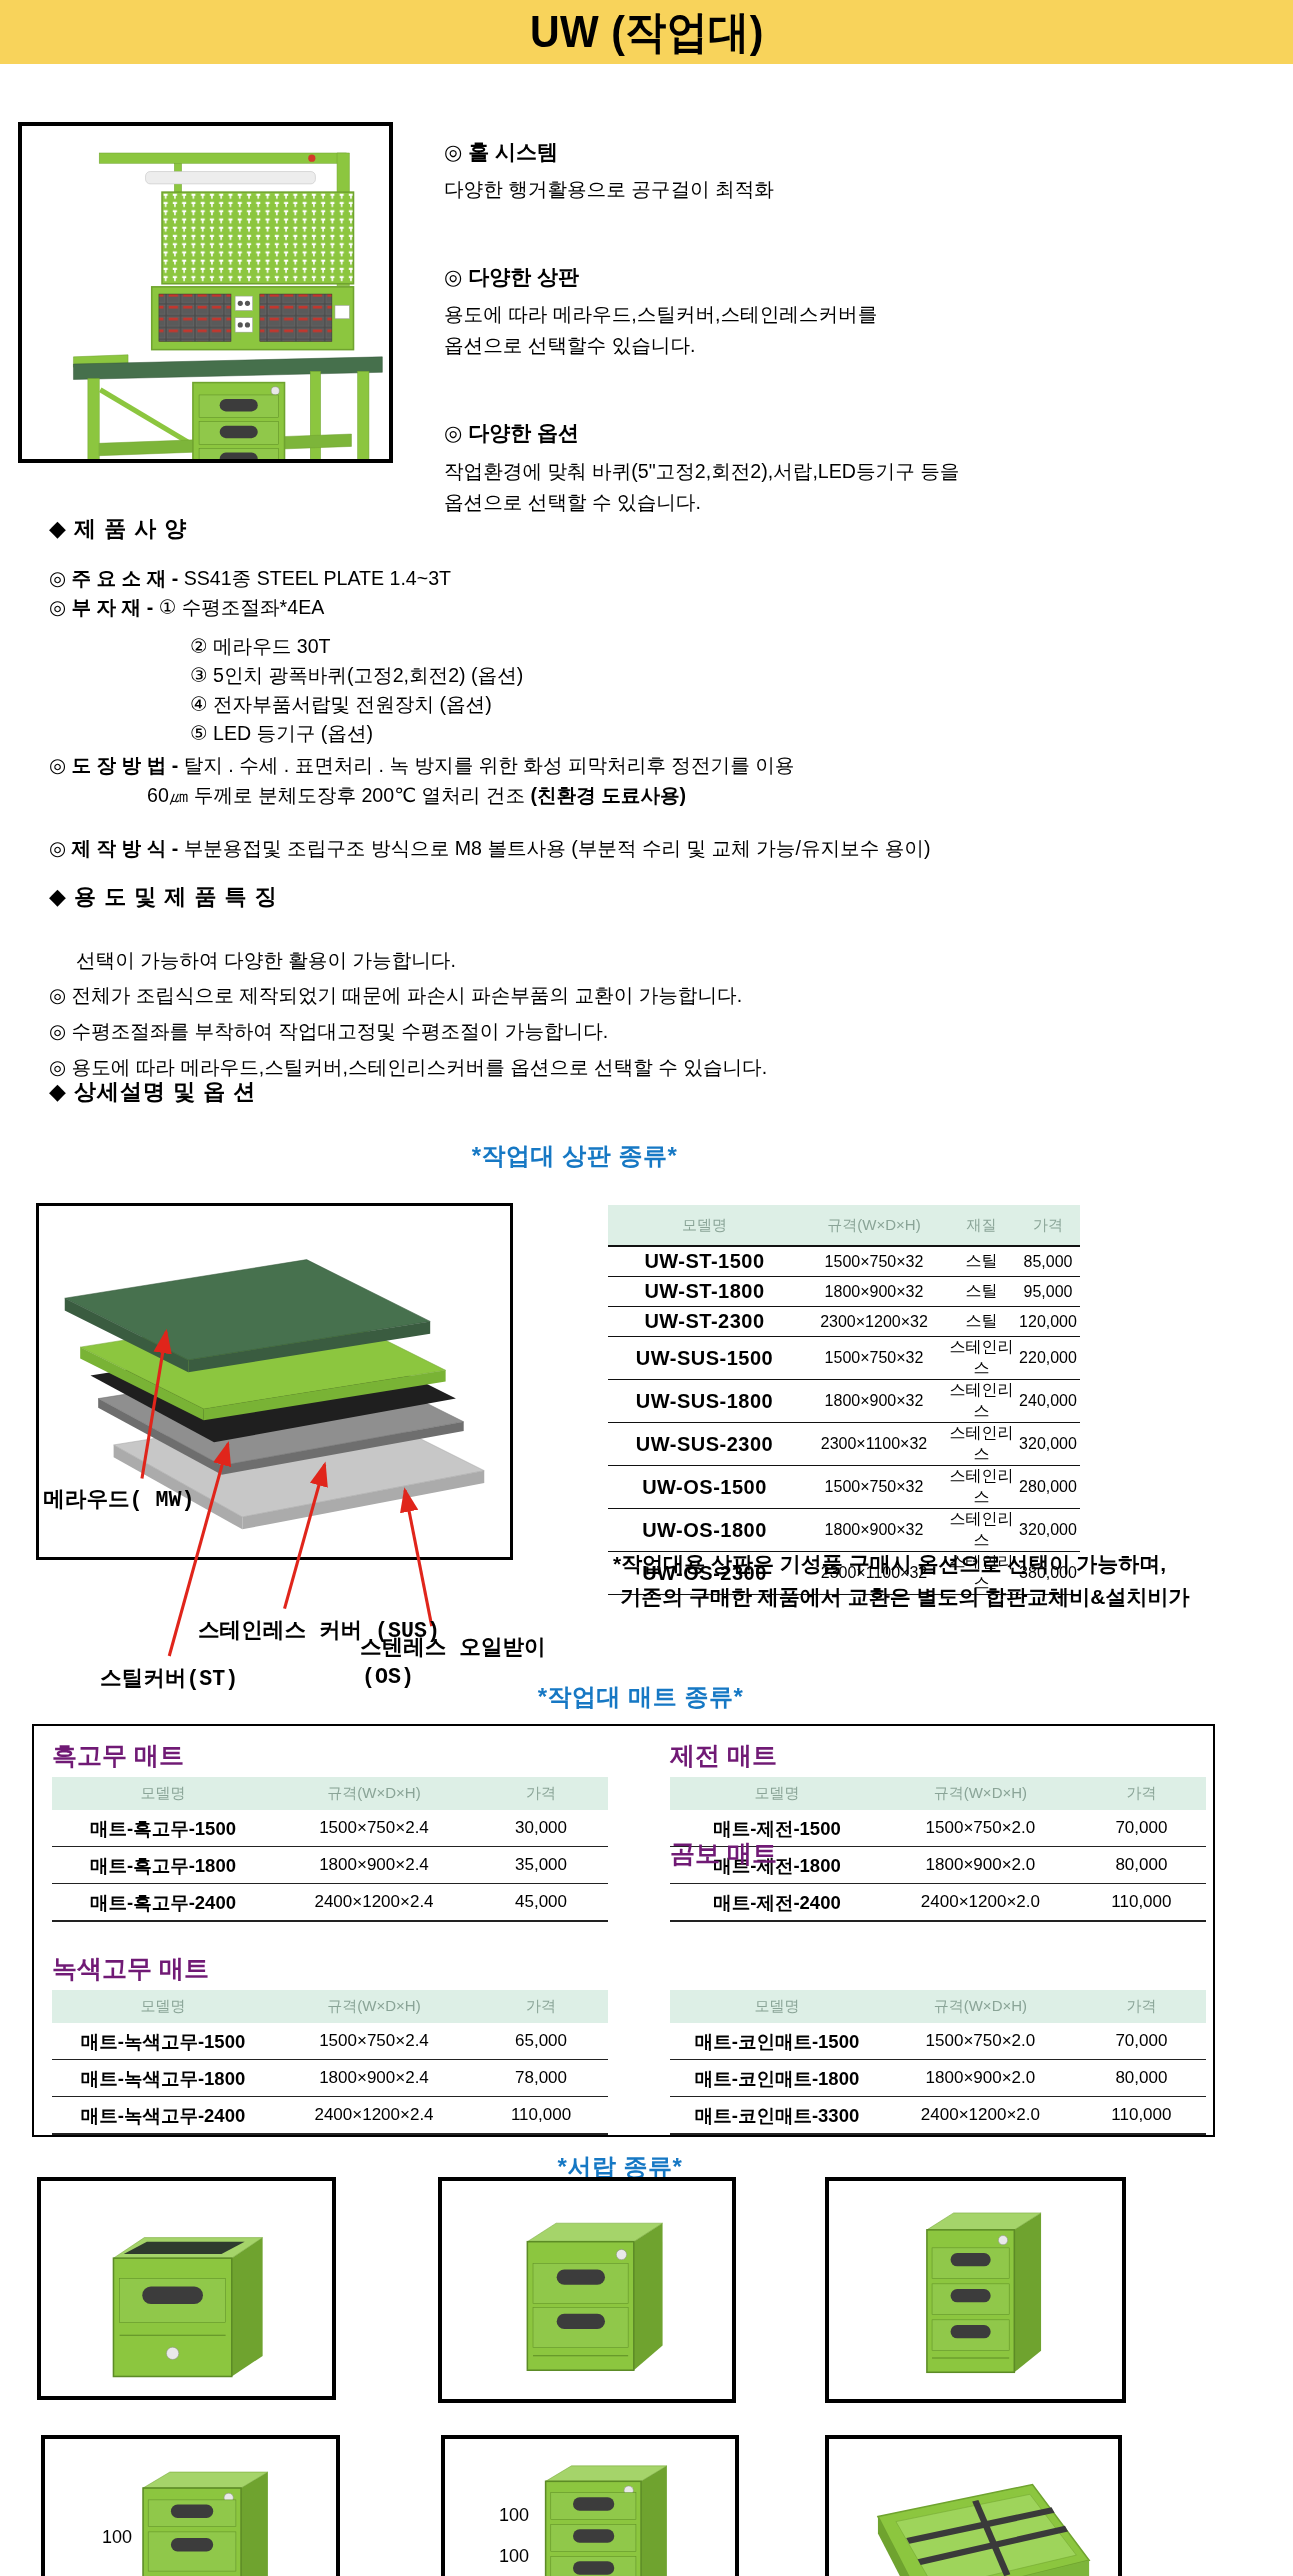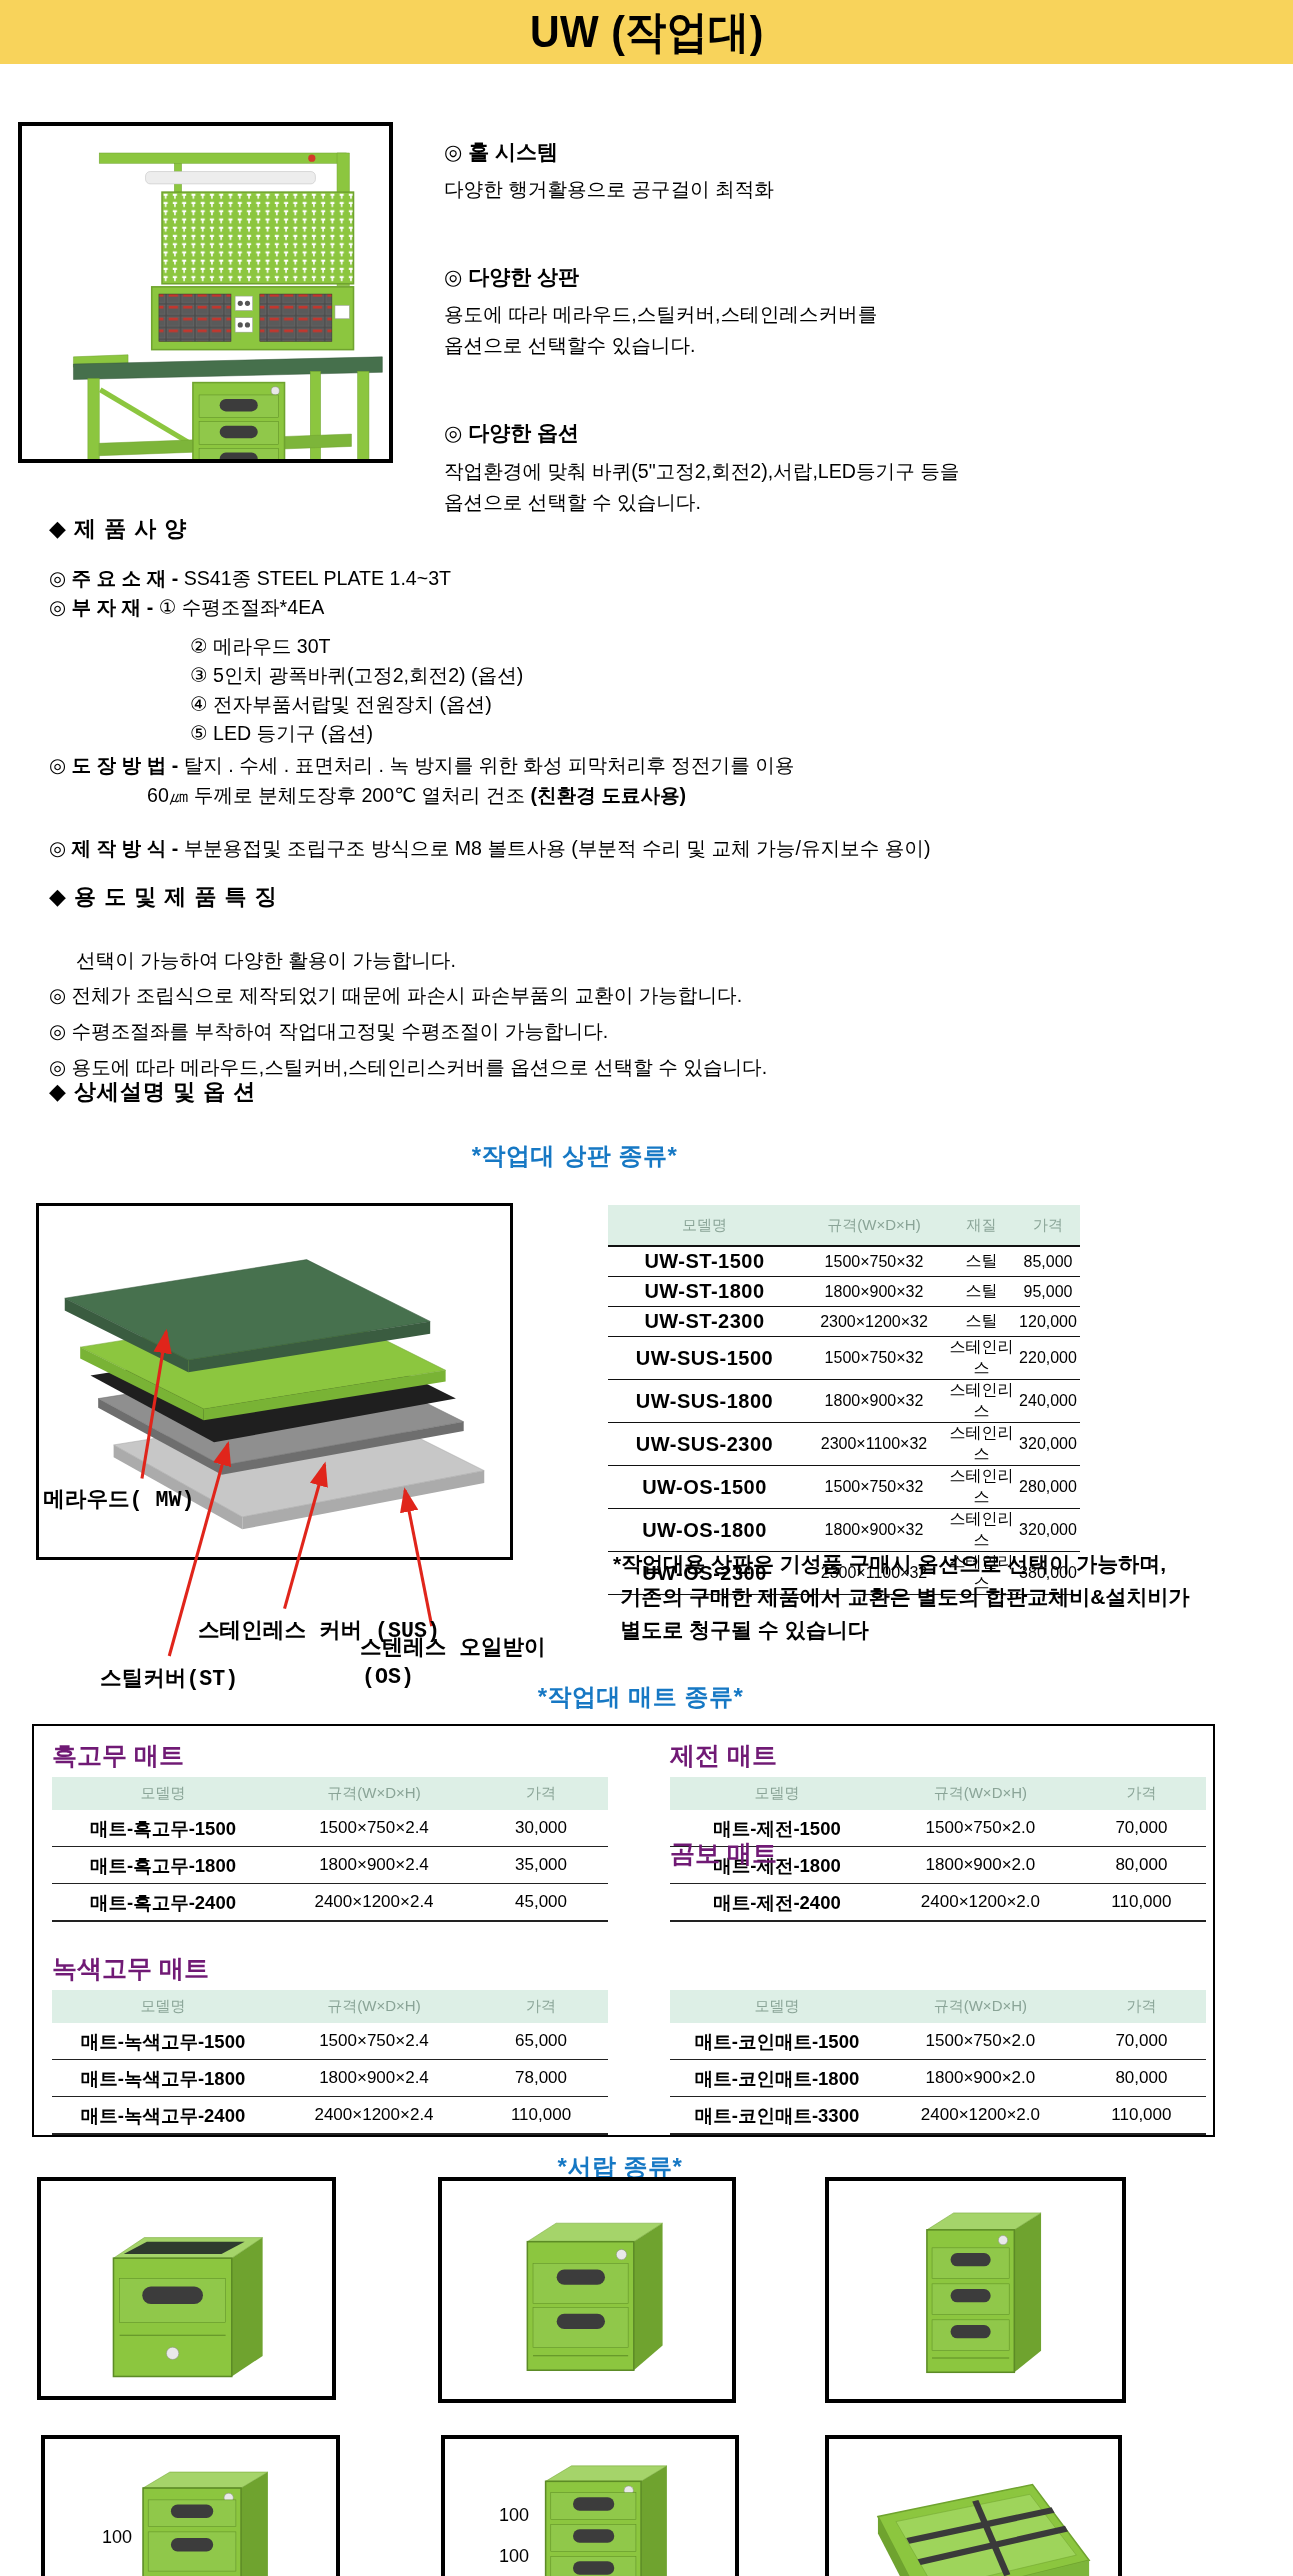--- a/index.html
+++ b/index.html
@@ -286,21 +286,20 @@
           <td>2300×1100×32</td>
           <td>스테인리스</td>
           <td>380,000</td>
         </tr>
       </tbody>
   </table>
 
   <div class="abs" style="left:613px;top:1547px;">
     <div class="note-line">*작업대용 상판은 기성품 구매시 옵션으로 선택이 가능하며,</div>
     <div class="note-line" style="margin-left:7.2px;">기존의 구매한 제품에서 교환은 별도의 합판교체비&amp;설치비가</div>
-    <div class="note-line" style="margin-left:7.2px;">별도로 청구될 수 있습니다</div>
   </div>
 
   <div class="blue-title" style="left:0;top:1681px;width:1281px;">*작업대 매트 종류*</div>
 
   <div class="mat-box" style="left:32px;top:1724px;width:1183px;height:413px;"></div>
 
   <div class="mat-title" style="left:52px;top:1739px;">흑고무 매트</div>
   <table class="mat-table" style="left:52px;top:1777px;width:556px;">
     <thead>
         <tr>

